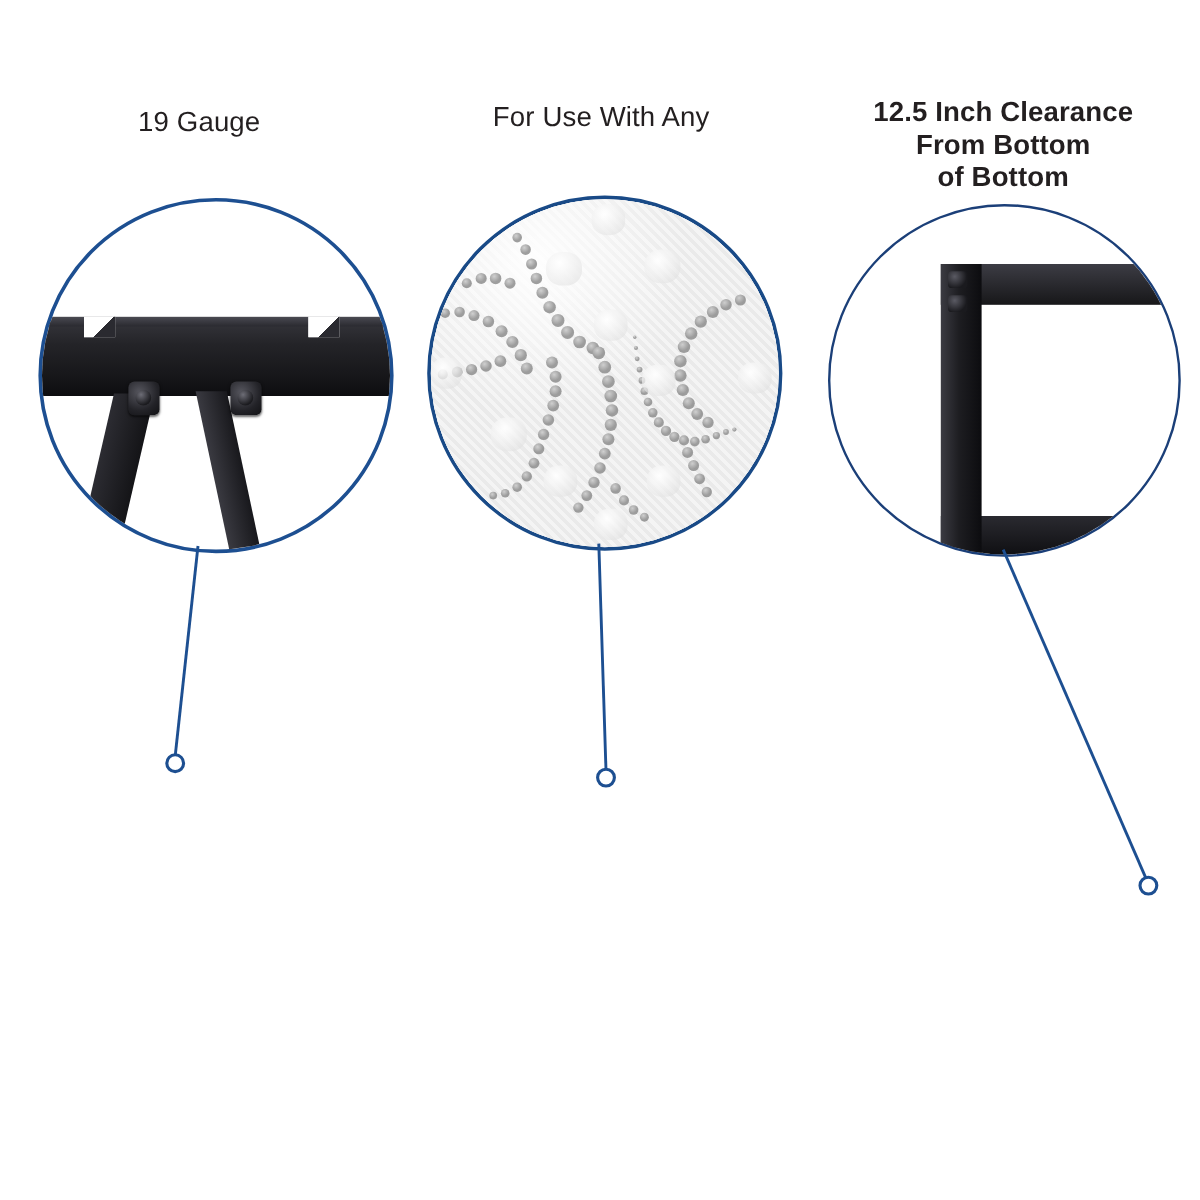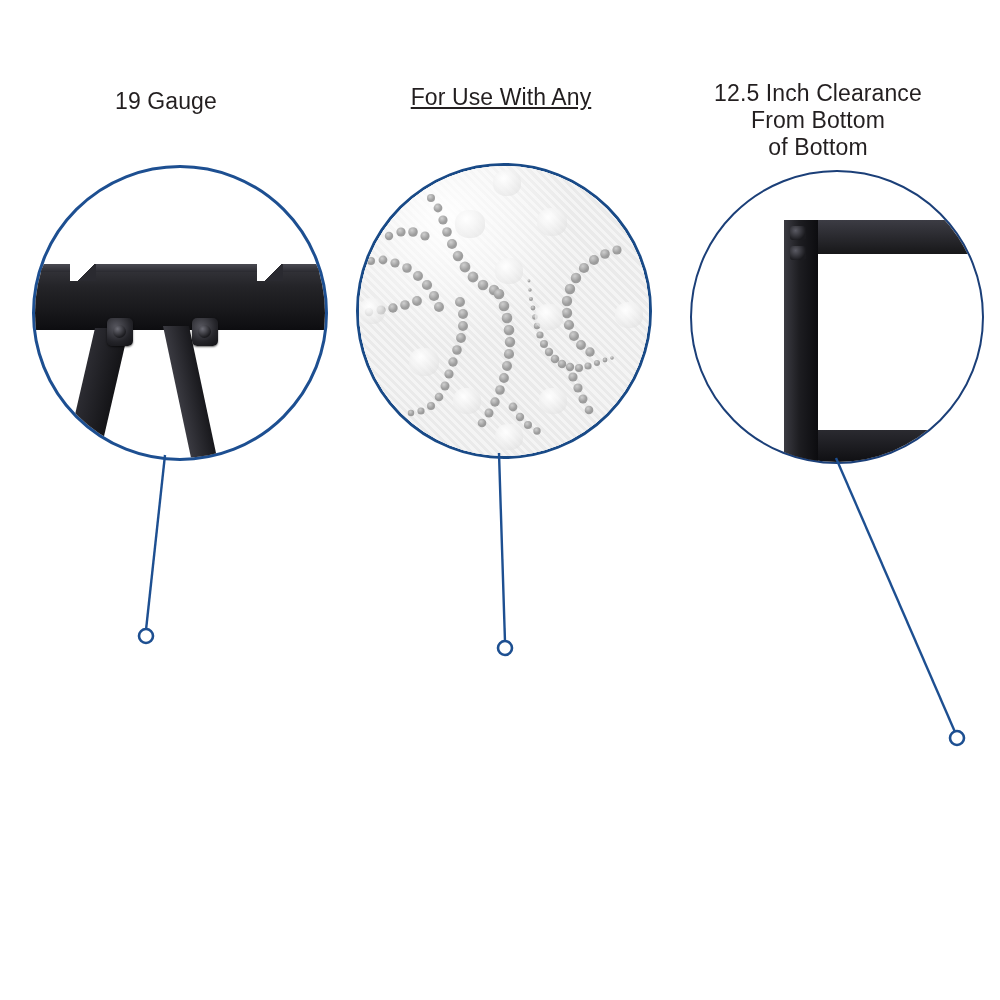--- a/index.html
+++ b/index.html
@@ -5,22 +5,22 @@
   html,body{margin:0;padding:0;background:#ffffff;}
   body{width:1000px;height:1000px;overflow:hidden;
        font-family:"Liberation Sans","DejaVu Sans",sans-serif;color:#1a1a1a;}
   #stage{position:relative;width:1000px;height:1000px;background:#fff;padding-left:36px;}
 
   .caption{position:absolute;text-align:center;line-height:1.18;
            font-size:23px;font-weight:400;color:#231f20;letter-spacing:.1px;}
   .caption .ln{display:block;white-space:nowrap;}
 
   #cap1{left:30px;  top:88px;  width:272px;}
-  #cap2{left:360px; top:84px;  width:282px;text-decoration:underline;}
-  #cap3{left:672px; top:80px;  width:292px;}
+  #cap2{left:360px; top:84px;  width:282px;}
+  #cap3{left:690px; top:80px;  width:292px;font-weight:bold;}
 
   .callout{position:absolute;border-radius:50%;overflow:hidden;background:#fff;}
   #circle1{left:32px;  top:165px; width:290px; height:290px;
            border:3.2px solid #1d4f91;}
   #circle2{left:356px; top:163px; width:290px; height:290px;
            border:3.6px solid #194a87;}
   #circle3{left:690px; top:170px; width:290px; height:290px;
            border:2.6px solid #1b3f78;}
 
   .cbody{position:absolute;inset:0;}

